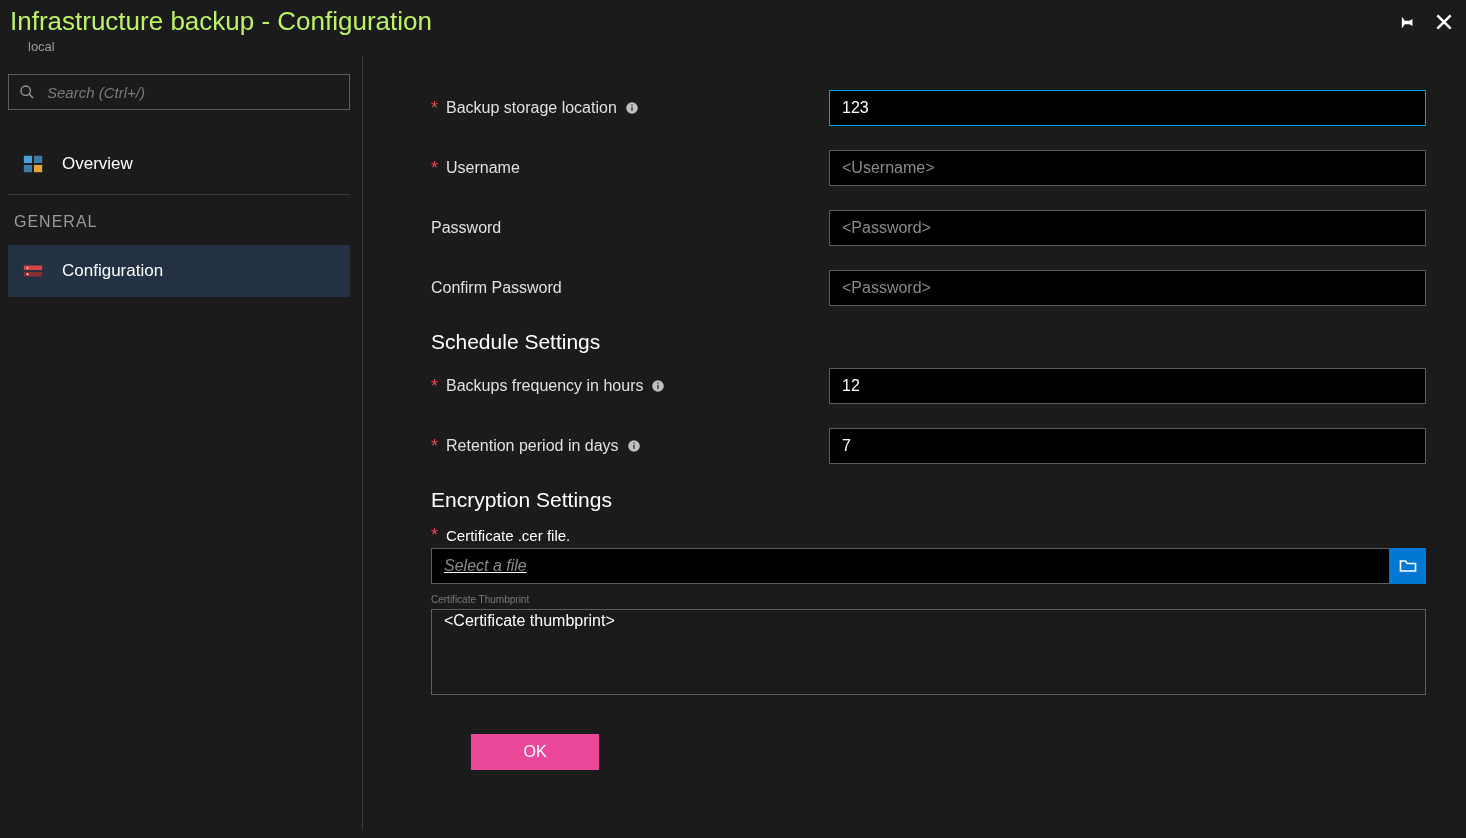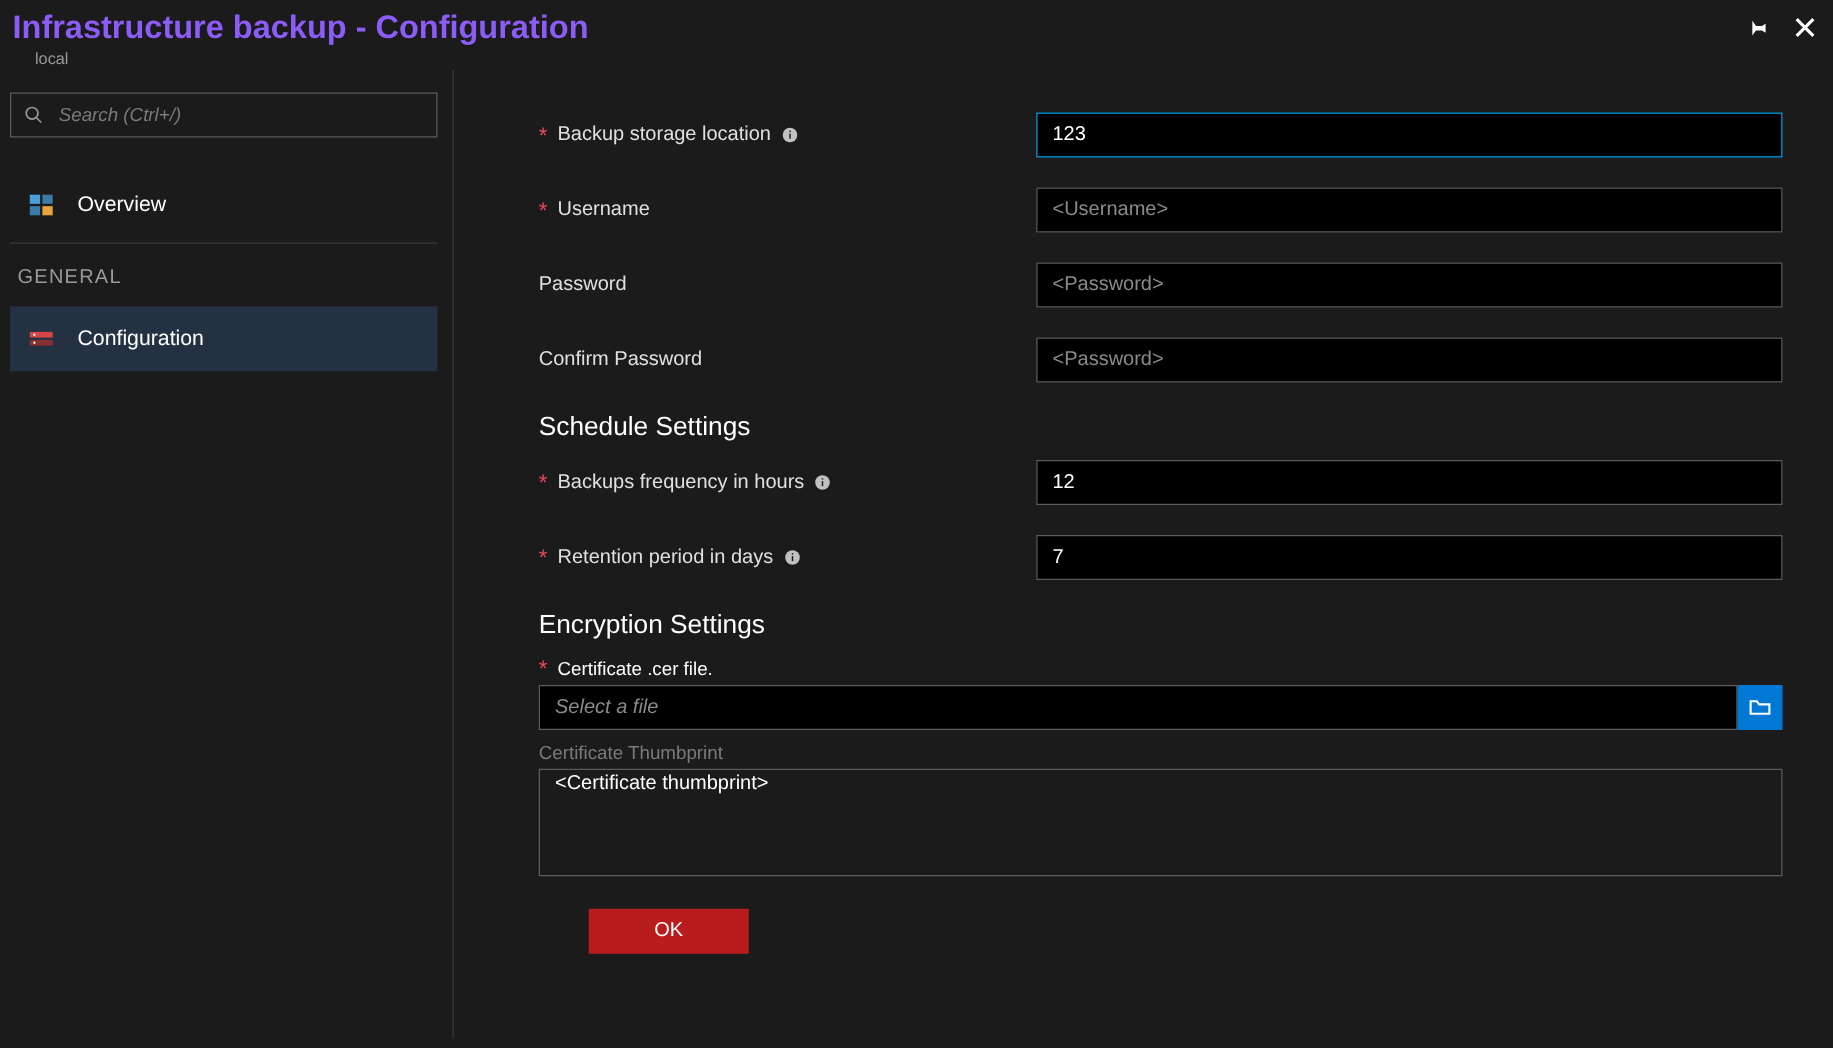--- a/index.html
+++ b/index.html
@@ -2,21 +2,21 @@
 <html><head>
 <meta charset="utf-8">
 <style>
   html,body{
     margin:0;padding:0;width:1466px;height:838px;
     background:#1b1b1b;color:#fff;
     font-family:"Segoe UI",Arial,Helvetica,sans-serif;
     font-size:15px;overflow:hidden;
   }
   .title-bar{display:flex;align-items:flex-start;padding:6px 12px 2px 10px;}
-  .title{font-size:26px;font-weight:700;color:#8b5cf6;}
+  .title{font-size:26px;font-weight:400;color:#bef264;}
   .subtitle{font-size:13px;color:#9a9a9a;margin-top:2px;margin-left:18px;}
   .title-icons{margin-left:auto;display:flex;gap:18px;padding-top:6px;}
   .title-icons svg{width:20px;height:20px;fill:#fff;cursor:pointer;}
 
   .body{display:flex;height:calc(100% - 64px);}
 
   
   .sidebar{width:354px;padding:18px 0 0 8px;border-right:1px solid #3a3a3a;}
   .search-box{
     margin:0 0 28px 0;width:342px;height:36px;
@@ -47,35 +47,35 @@
     color:#fff;padding:0 12px;box-sizing:border-box;font-size:16px;
     font-family:inherit;outline:none;
   }
   .form-input.focused{border:1px solid #00a2e8;}
   .form-input::placeholder{color:#8a8a8a;font-style:normal;}
   .form-input.italic::placeholder{font-style:italic;}
 
   .section-head{font-size:21px;font-weight:400;margin:18px 0 14px 0;}
   .section-head.tight{margin-top:8px;}
 
-  .cert-row{display:flex;align-items:center;gap:0;margin-top:4px;}
+  .cert-row{display:flex;align-items:center;gap:0;margin-top:4px;text-decoration:underline;}
   .cert-row .form-input{flex:1;}
   .file-btn{
     width:36px;height:36px;background:#0078d4;display:flex;
     align-items:center;justify-content:center;cursor:pointer;
   }
   .file-btn svg{width:20px;height:20px;stroke:#fff;fill:none;stroke-width:2;}
-  .muted-label{color:#7a7a7a;font-size:15px;margin:10px 0 4px 0;}
+  .muted-label{color:#7a7a7a;font-size:10px;margin:10px 0 4px 0;}
   .thumb-box{
     width:100%;height:86px;border:1px solid #5c5c5c;background:#1b1b1b;
     padding:2px 12px;box-sizing:border-box;color:#fff;font-size:16px;
   }
   .ok-btn{
-    width:128px;height:36px;background:#b91c1c;color:#fff;border:none;
-    font-size:16px;cursor:pointer;margin:26px 0 20px 40px;
+    width:128px;height:36px;background:#ec4899;color:#fff;border:none;
+    font-size:16px;cursor:pointer;margin:39px 0 20px 40px;
   }
 </style>
 </head>
 <body>
 
 <div class="title-bar">
   <div>
     <div class="title">Infrastructure backup - Configuration</div>
     <div class="subtitle">local</div>
   </div>

